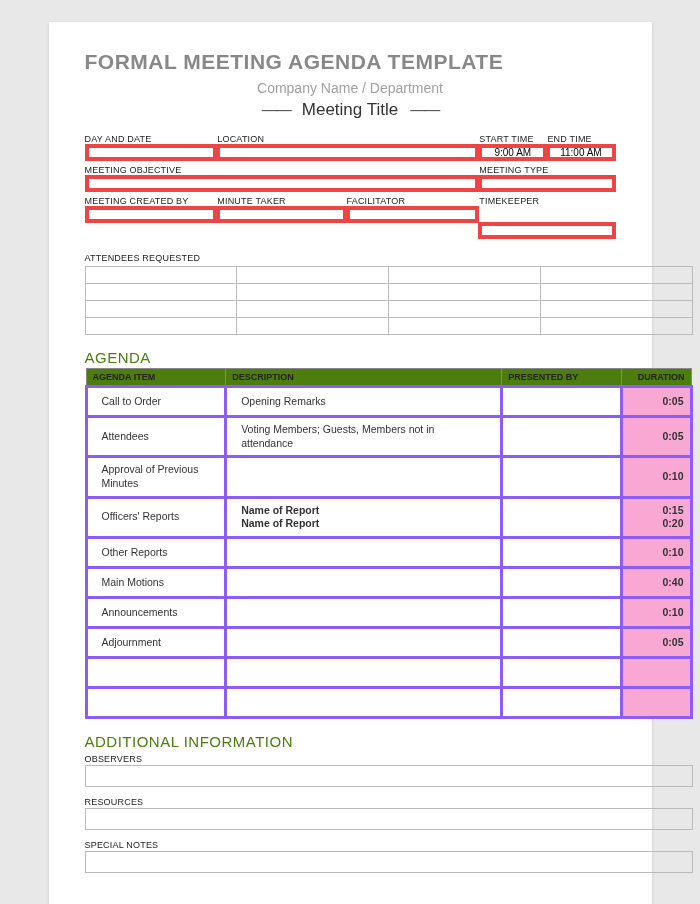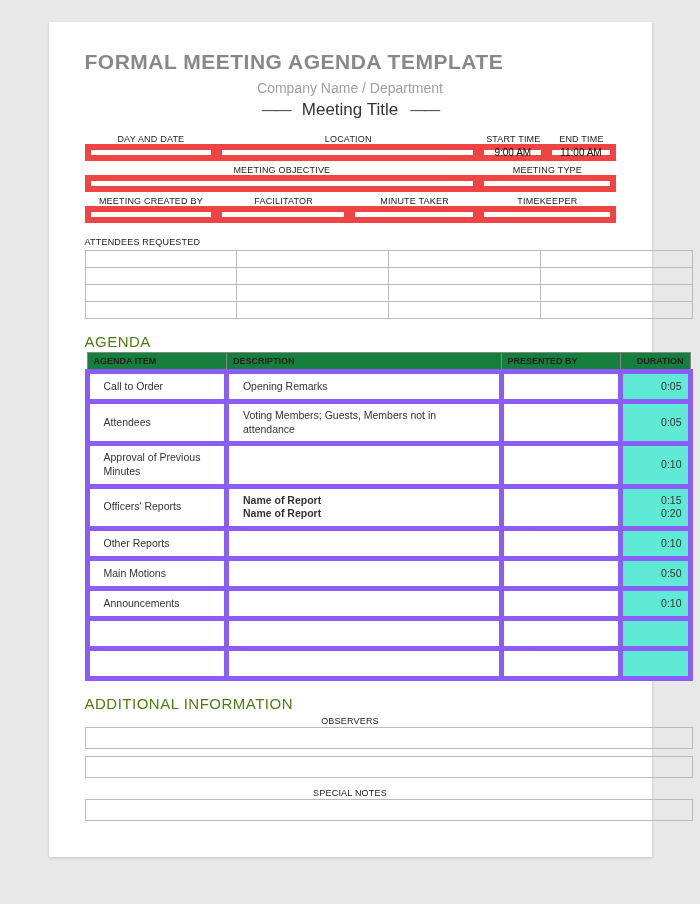--- a/index.html
+++ b/index.html
@@ -47,33 +47,32 @@
   color: #333;
   font-size: 17px;
   font-weight: 400;
   text-align: center;
 }
 .label {
   font-size: 9px;
   font-weight: 500;
   color: #222;
   letter-spacing: 0.2px;
-  text-align: center;
 }
 .field-row {
   display: flex;
   gap: 0;
   margin-bottom: 2px;
 }
 .field-col {
   display: flex;
   flex-direction: column;
 }
 .input-box {
-  border: 6px solid #ef4444;
+  border: 4px solid #ef4444;
   height: 17px;
   font-size: 10px;
   padding: 1px 4px;
   text-align: center;
   display: flex;
   align-items: center;
   justify-content: center;
   background: #fff;
 }
 .input-box.left { justify-content: flex-start; }
@@ -86,21 +85,21 @@
 .row1 .first { margin-left: 0; }
 
 .row2 .c1 { width: 452px; }
 .row2 .c2 { width: 156px; }
 .row2 .input-box { margin-left: -1px; }
 .row2 .first { margin-left: 0; }
 
 .row3 .c1 { width: 152px; }
 .row3 .c2 { width: 152px; }
 .row3 .c3 { width: 148px; }
-.row3 .c4 { width: 156px; }
+.row3 .c4 { width: 156px; gap: 16px; }
 .row3 .input-box { margin-left: -1px; }
 .row3 .first { margin-left: 0; }
 
 .attendees-table {
   border-collapse: collapse;
   width: 608px;
   margin-top: 1px;
 }
 .attendees-table td {
   border: 1px solid #bbb;
@@ -116,43 +115,44 @@
   margin-top: 14px;
   margin-bottom: 2px;
 }
 
 .agenda-table {
   border-collapse: collapse;
   width: 608px;
   font-size: 10.5px;
 }
 .agenda-table th {
-  background: #15803d;
+  background: #4d7c0f;
   border: 1px solid #888;
   font-size: 9px;
   font-weight: bold;
   text-align: left;
   padding: 3px 6px;
   color: #222;
 }
 .agenda-table td {
-  border: 5px solid #8b5cf6;
+  border: 3px solid #8b5cf6;
   padding: 5px 14px;
   vertical-align: middle;
   height: 30px;
   color: #333;
   line-height: 1.3;
 }
 .agenda-table .col-item { width: 140px; }
 .agenda-table .col-desc { width: 278px; }
 .agenda-table .col-pres { width: 120px; }
 .agenda-table .col-dur { width: 70px; text-align: right; }
 .agenda-table td.dur-cell {
-  background: #5eead4;
+  background: #f9a8d4;
   padding-right: 6px;
+  font-weight: bold;
 }
 
 .additional .label { margin-top: 4px; display:block; }
 .add-box {
   border: 1px solid #bbb;
   height: 22px;
   width: 608px;
   margin-top: 1px;
 }
 
@@ -207,26 +207,26 @@
   </div>
 
   <div class="small-gap"></div>
 
   
   <div class="field-row row3">
     <div class="field-col c1">
       <span class="label">MEETING CREATED BY</span>
       <div class="input-box first left"></div>
     </div>
+    <div class="field-col c3">
+      <span class="label">MINUTE TAKER</span>
+      <div class="input-box left"></div>
+    </div>
     <div class="field-col c2">
       <span class="label">FACILITATOR</span>
-      <div class="input-box left"></div>
-    </div>
-    <div class="field-col c3">
-      <span class="label">MINUTE TAKER</span>
       <div class="input-box left"></div>
     </div>
     <div class="field-col c4">
       <span class="label">TIMEKEEPER</span>
       <div class="input-box left"></div>
     </div>
   </div>
 
   <div class="gap"></div>
 
@@ -302,27 +302,33 @@
         <tr>
           <td class="col-item">Other Reports</td>
           <td class="col-desc" style="white-space: pre-line;"></td>
           <td class="col-pres"></td>
           <td class="col-dur dur-cell" style="white-space: pre-line;">0:10</td>
         </tr>
         <tr>
           <td class="col-item">Main Motions</td>
           <td class="col-desc" style="white-space: pre-line;"></td>
           <td class="col-pres"></td>
-          <td class="col-dur dur-cell" style="white-space: pre-line;">0:50</td>
+          <td class="col-dur dur-cell" style="white-space: pre-line;">0:40</td>
         </tr>
         <tr>
           <td class="col-item">Announcements</td>
           <td class="col-desc" style="white-space: pre-line;"></td>
           <td class="col-pres"></td>
           <td class="col-dur dur-cell" style="white-space: pre-line;">0:10</td>
+        </tr>
+        <tr>
+          <td class="col-item">Adjournment</td>
+          <td class="col-desc" style="white-space: pre-line;"></td>
+          <td class="col-pres"></td>
+          <td class="col-dur dur-cell" style="white-space: pre-line;">0:05</td>
         </tr>
         <tr>
           <td class="col-item"></td>
           <td class="col-desc" style="white-space: pre-line;"></td>
           <td class="col-pres"></td>
           <td class="col-dur dur-cell" style="white-space: pre-line;"></td>
         </tr>
         <tr>
           <td class="col-item"></td>
           <td class="col-desc" style="white-space: pre-line;"></td>
@@ -331,19 +337,20 @@
         </tr>
       </tbody>
   </table>
 
   
   <div class="section-title">ADDITIONAL INFORMATION</div>
   <div class="additional">
     <span class="label">OBSERVERS</span>
     <div class="add-box"></div>
     <div class="gap"></div>
+    <span class="label">RESOURCES</span>
     <div class="add-box"></div>
     <div class="gap"></div>
     <span class="label">SPECIAL NOTES</span>
     <div class="add-box"></div>
   </div>
 
 </div>
 
 </body></html>

